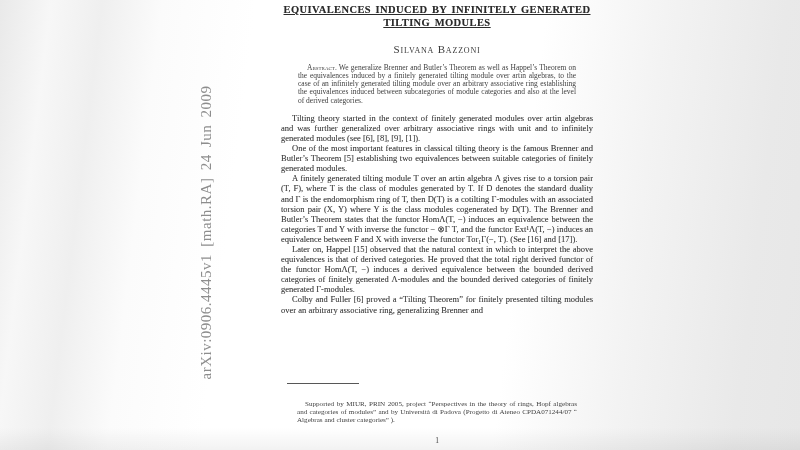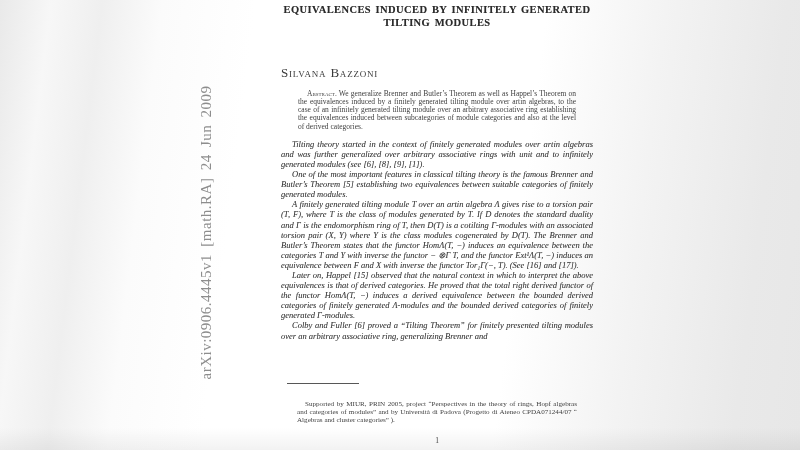--- a/index.html
+++ b/index.html
@@ -43,26 +43,28 @@
   .title {
     margin: 3px 0 0 0;
     font-size: 10.5px;
     line-height: 13px;
     font-weight: 700;
     letter-spacing: 0.4px;
     word-spacing: 1.5px;
     text-align: center;
     color: #2b2b2b;
     text-shadow: 0 0 0.5px rgba(50,50,50,0.45);
+    text-decoration: underline;
   }
   .author {
-    margin-top: 36px;
-    font-size: 13px;
+    margin-top: 14px;
+    font-size: 11px;
     font-variant: small-caps;
     letter-spacing: 0.8px;
+    text-align: center;
     color: #3a3a3a;
   }
   .abstract {
     margin: 9px 17px 4px 17px;
     font-size: 7.5px;
     line-height: 8.15px;
     text-align: justify;
     text-indent: 9px;
     color: #404040;
   }
@@ -78,21 +80,20 @@
   }
   .body { margin-top: 8px; }
   .body p {
     margin: 0;
     font-size: 8.5px;
     line-height: 10.1px;
     text-align: justify;
     text-indent: 11px;
     color: #3d3d3d;
     text-shadow: 0 0 0.4px rgba(70,70,70,0.4);
-    font-style: italic;
   }
 
   
   .footnote-block {
     position: absolute;
     left: 281px; top: 383px;
     width: 312px;
   }
   .fn-rule {
     width: 72px; height: 1px;

